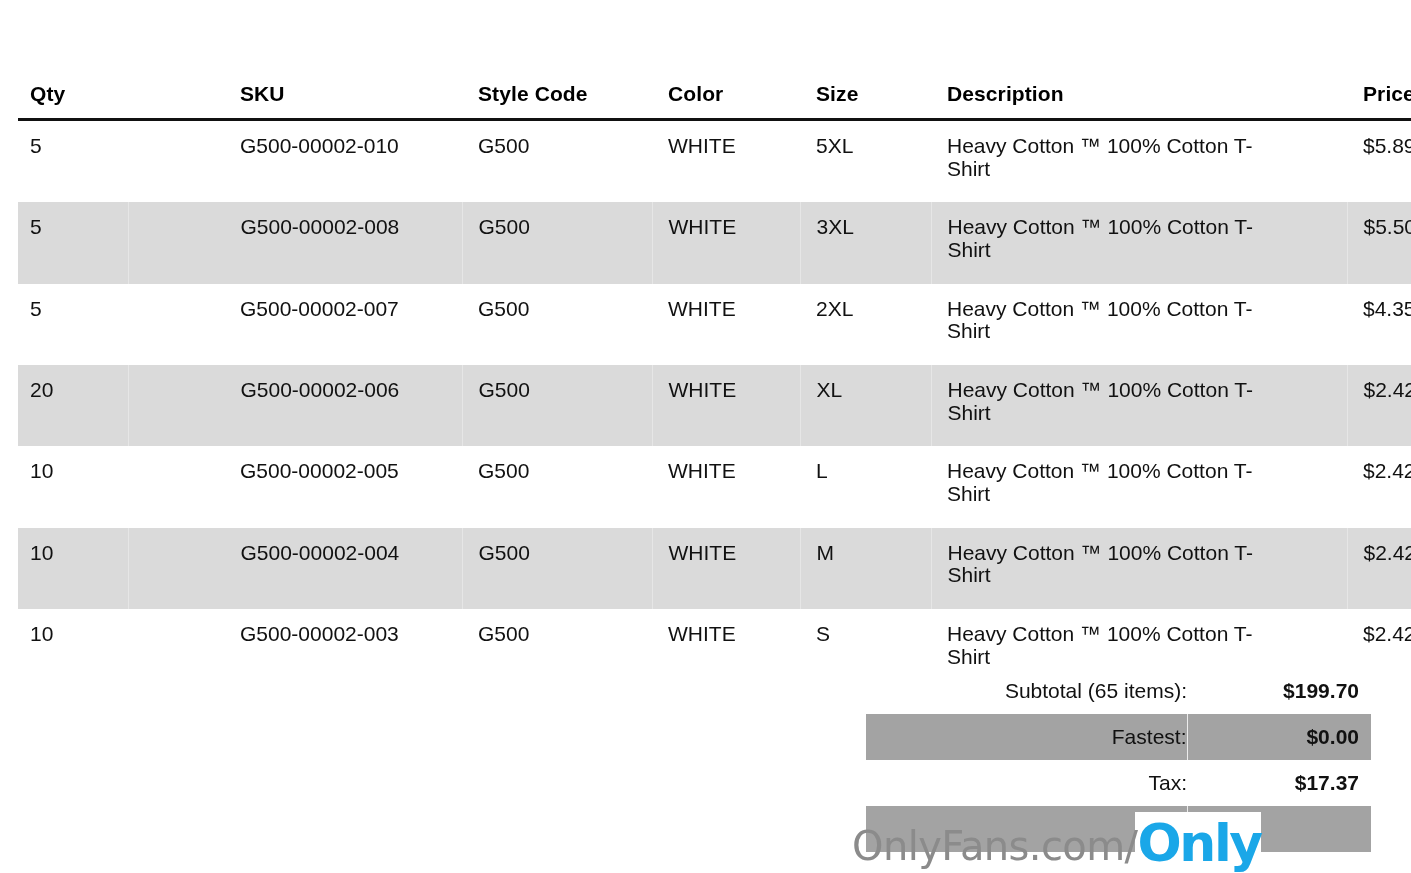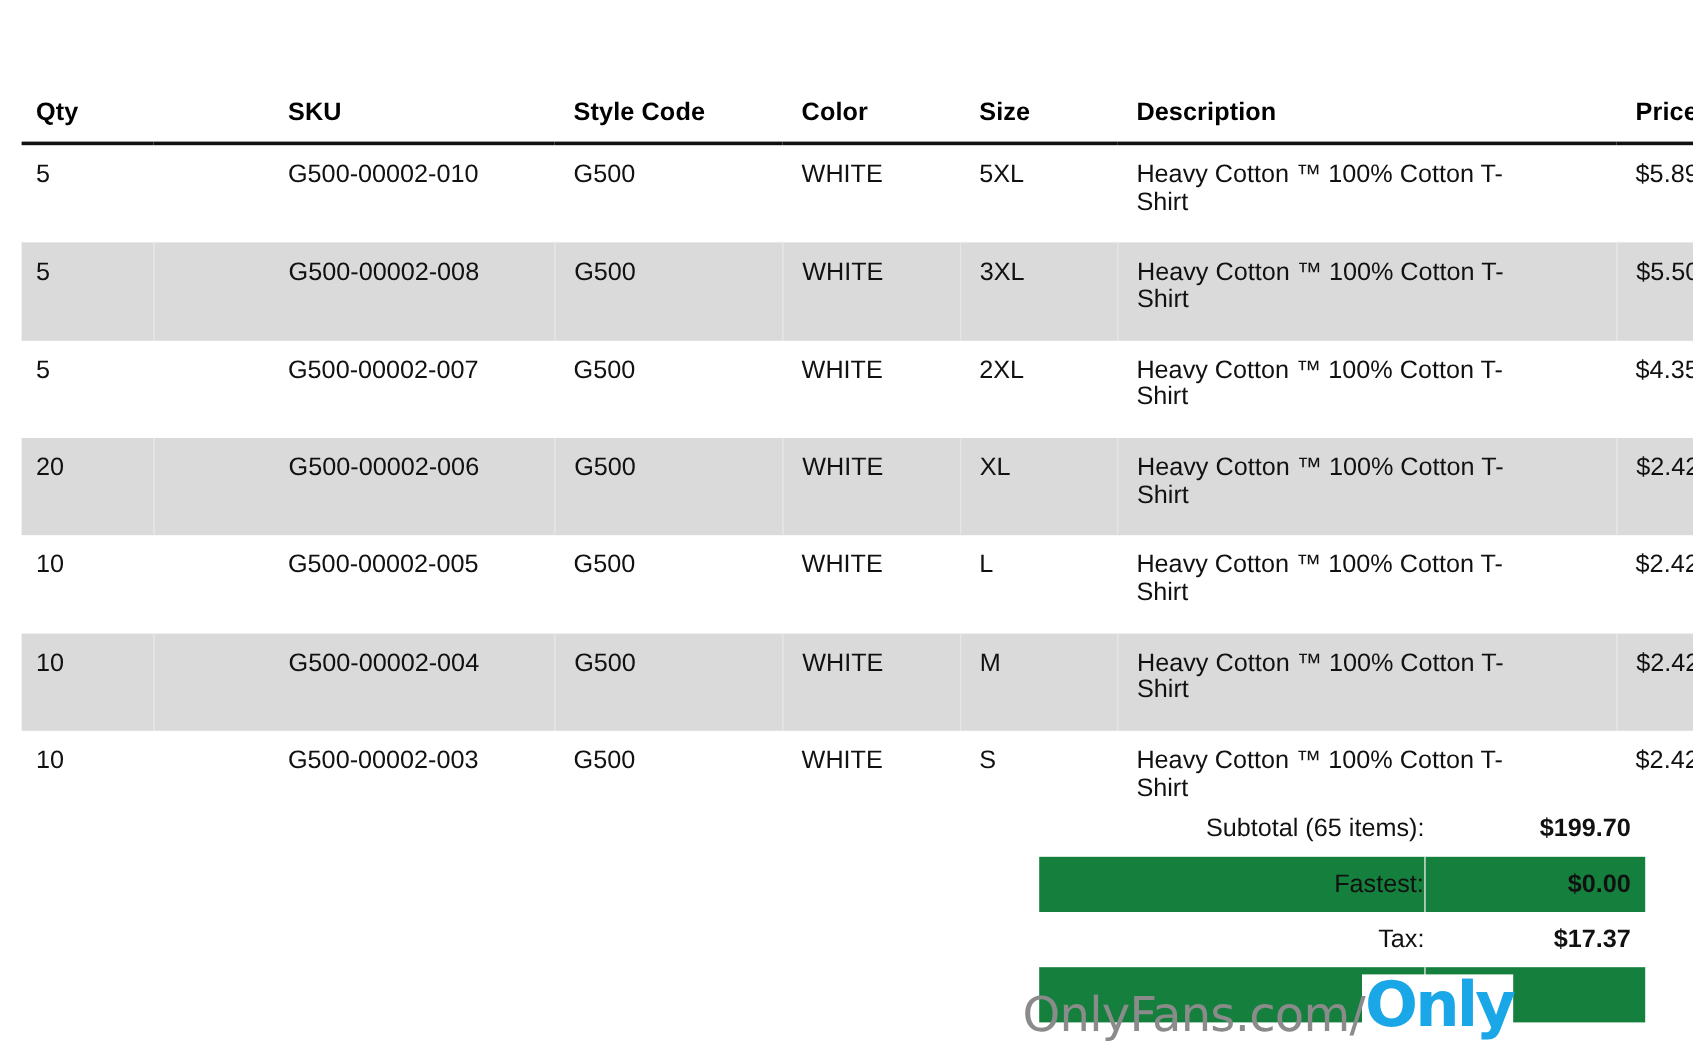--- a/index.html
+++ b/index.html
@@ -97,21 +97,21 @@
     text-align: right;
     padding-left: 16px;
     width: 305px;
   }
   table.totals-table td.t-value {
     text-align: right;
     padding-right: 12px;
     font-weight: bold;
   }
   table.totals-table tr.shaded td {
-    background: #15803d;
+    background: #a3a3a3;
   }
   table.totals-table tr.shaded td.t-value {
     border-left: 1px solid #ececec;
   }
 
   
   .watermark {
     position: absolute;
     left: 848px;
     top: 812px;
@@ -133,21 +133,20 @@
     top: 3px;
     margin-left: 4px;
   }
   .wm-logo {
     background: #ffffff;
     height: 61px;
     display: flex;
     align-items: center;
     padding-left: 2px;
     margin-left: -2px;
-    flex-direction: column;
   }
   .wm-only {
     font-family: "DejaVu Sans", sans-serif;
     font-size: 52px;
     font-weight: bold;
     color: #1aa7e8;
     letter-spacing: -2.4px;
     line-height: 1;
   }
   .wm-treon {

